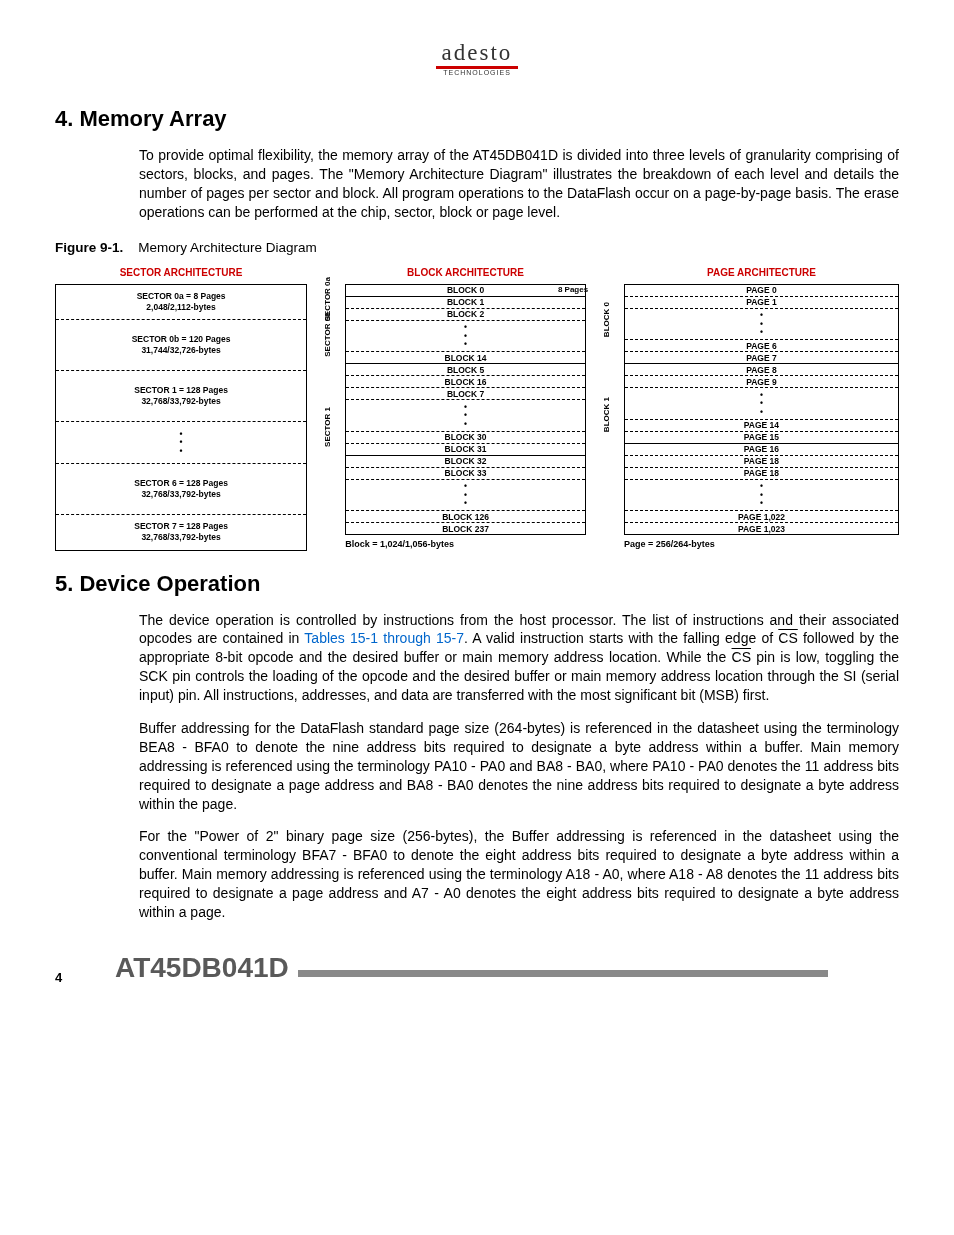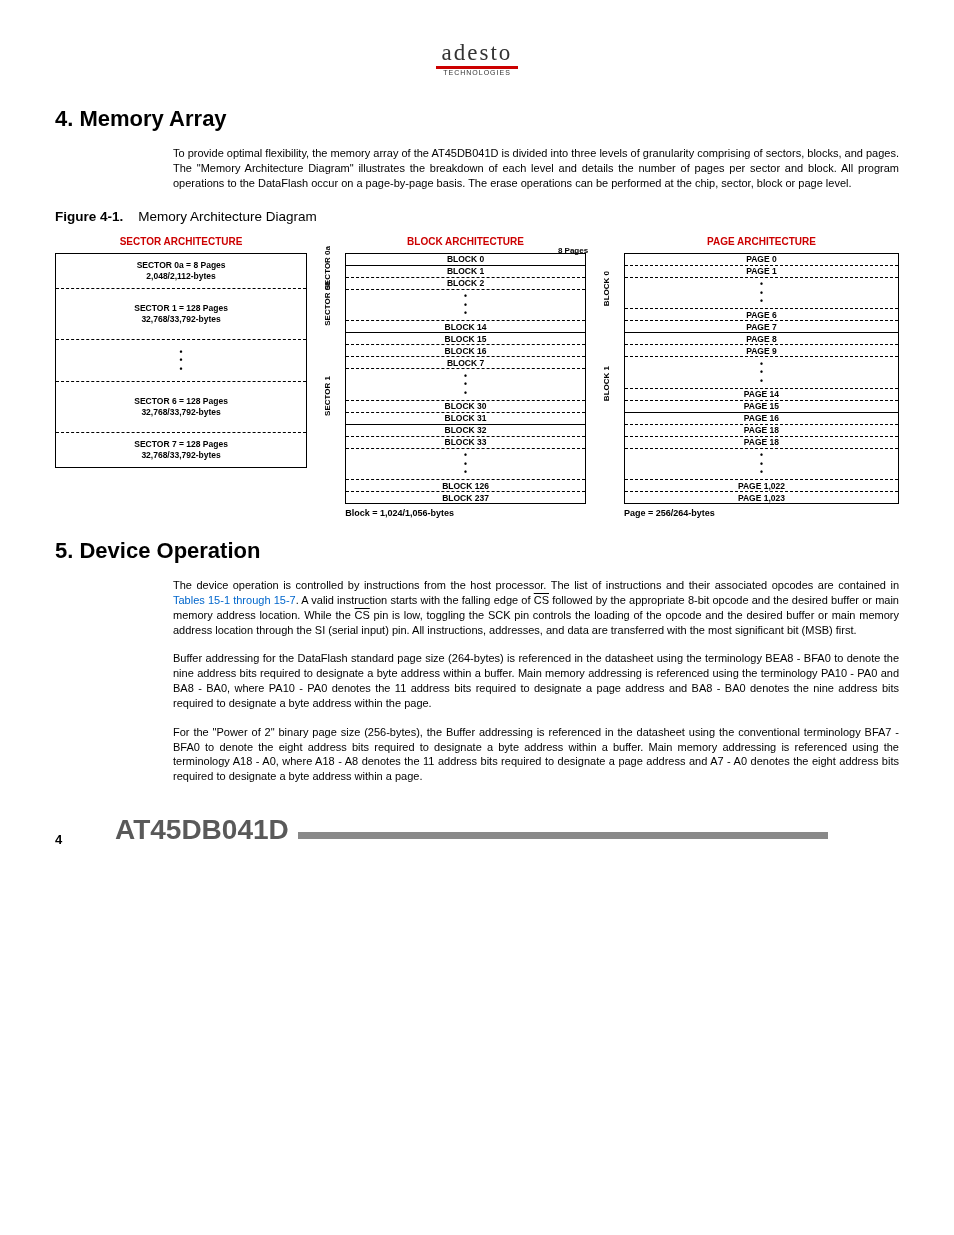--- a/index.html
+++ b/index.html
@@ -31,22 +31,22 @@
     color: #333;
     display: block;
   }
     h2 {
     font-family: Arial, Helvetica, sans-serif;
     font-size: 22px;
     font-weight: bold;
     margin: 10px 0 14px 0;
   }
   .body-text {
-    margin-left: 118px;
-    font-size: 11px;
+    margin-left: 84px;
+    font-size: 14px;
     line-height: 1.35;
     text-align: justify;
     margin-bottom: 14px;
   }
   .figure-title {
     font-size: 13.5px;
     margin: 18px 0 12px 0;
   }
   .figure-title b { font-weight: bold; }
   .diagram {
@@ -153,30 +153,31 @@
 
 <div class="logo-bar">
   <span class="logo">adesto</span>
   <span class="sub">TECHNOLOGIES</span>
 </div>
 
 <h2>4.   Memory Array</h2>
 <div class="body-text">To provide optimal flexibility, the memory array of the AT45DB041D is divided into three levels of granularity comprising of sectors, blocks, and pages. The "Memory Architecture Diagram" illustrates the breakdown of each level and details the number of pages per sector and block. All program operations to the DataFlash occur on a page-by-page basis. The erase operations can be performed at the chip, sector, block or page level.</div>
 
 <div class="figure-title">
-  <b>Figure 4-1.</b>&nbsp;&nbsp;&nbsp;
+  <b>Figure 9-1.</b>&nbsp;&nbsp;&nbsp;
   <span>Memory Architecture Diagram</span>
 </div>
 
 <div class="diagram">
 
   <div class="col" style="flex:1.1">
     <div class="col-header">SECTOR ARCHITECTURE</div>
     <div class="sector-table box" style="text-align:center">
       <div class="row"><span>SECTOR 0a = 8 Pages</span><br><span>2,048/2,112-bytes</span></div>
+      <div class="row" style="padding:14px 4px"><span>SECTOR 0b = 120 Pages</span><br><span>31,744/32,726-bytes</span></div>
       <div class="row" style="padding:14px 4px"><span>SECTOR 1 = 128 Pages</span><br><span>32,768/33,792-bytes</span></div>
       <div class="row">
           <div class="dots">•<br>•<br>•</div>
         </div>
       <div class="row" style="padding:14px 4px"><span>SECTOR 6 = 128 Pages</span><br><span>32,768/33,792-bytes</span></div>
       <div class="row"><span>SECTOR 7 = 128 Pages</span><br><span>32,768/33,792-bytes</span></div>
     </div>
   </div>
 
   <div class="col block-col" style="flex:1.05">
@@ -185,42 +186,42 @@
     <div class="side-label" style="top:45px">SECTOR 0b</div>
     <div class="side-label" style="top:140px">SECTOR 1</div>
     <div class="bl-table">
       <div class="r solid">BLOCK 0</div>
       <div class="r">BLOCK 1</div>
       <div class="r">BLOCK 2</div>
       <div class="r">
           <div class="dots">•<br>•<br>•</div>
         </div>
       <div class="r solid">BLOCK 14</div>
-      <div class="r">BLOCK 15</div>
+      <div class="r">BLOCK 5</div>
       <div class="r">BLOCK 16</div>
       <div class="r">BLOCK 7</div>
       <div class="r">
           <div class="dots">•<br>•<br>•</div>
         </div>
       <div class="r">BLOCK 30</div>
       <div class="r solid">BLOCK 31</div>
       <div class="r">BLOCK 32</div>
       <div class="r">BLOCK 33</div>
       <div class="r">
           <div class="dots">•<br>•<br>•</div>
         </div>
       <div class="r">BLOCK 126</div>
       <div class="r">BLOCK 237</div>
     </div>
     <div class="footer-note">Block = 1,024/1,056-bytes</div>
   </div>
 
   <div class="col page-col" style="flex:1.2">
     <div class="col-header">PAGE ARCHITECTURE</div>
-    <div class="top-note" style="left:-44px;top:10px">8 Pages</div>
+    <div class="top-note" style="left:-44px;top:18px">8 Pages</div>
     <div class="side-label" style="top:35px">BLOCK 0</div>
     <div class="side-label" style="top:130px">BLOCK 1</div>
     <div class="bl-table">
       <div class="r">PAGE 0</div>
       <div class="r">PAGE 1</div>
       <div class="r">
           <div class="dots">•<br>•<br>•</div>
         </div>
       <div class="r">PAGE 6</div>
       <div class="r solid">PAGE 7</div>

